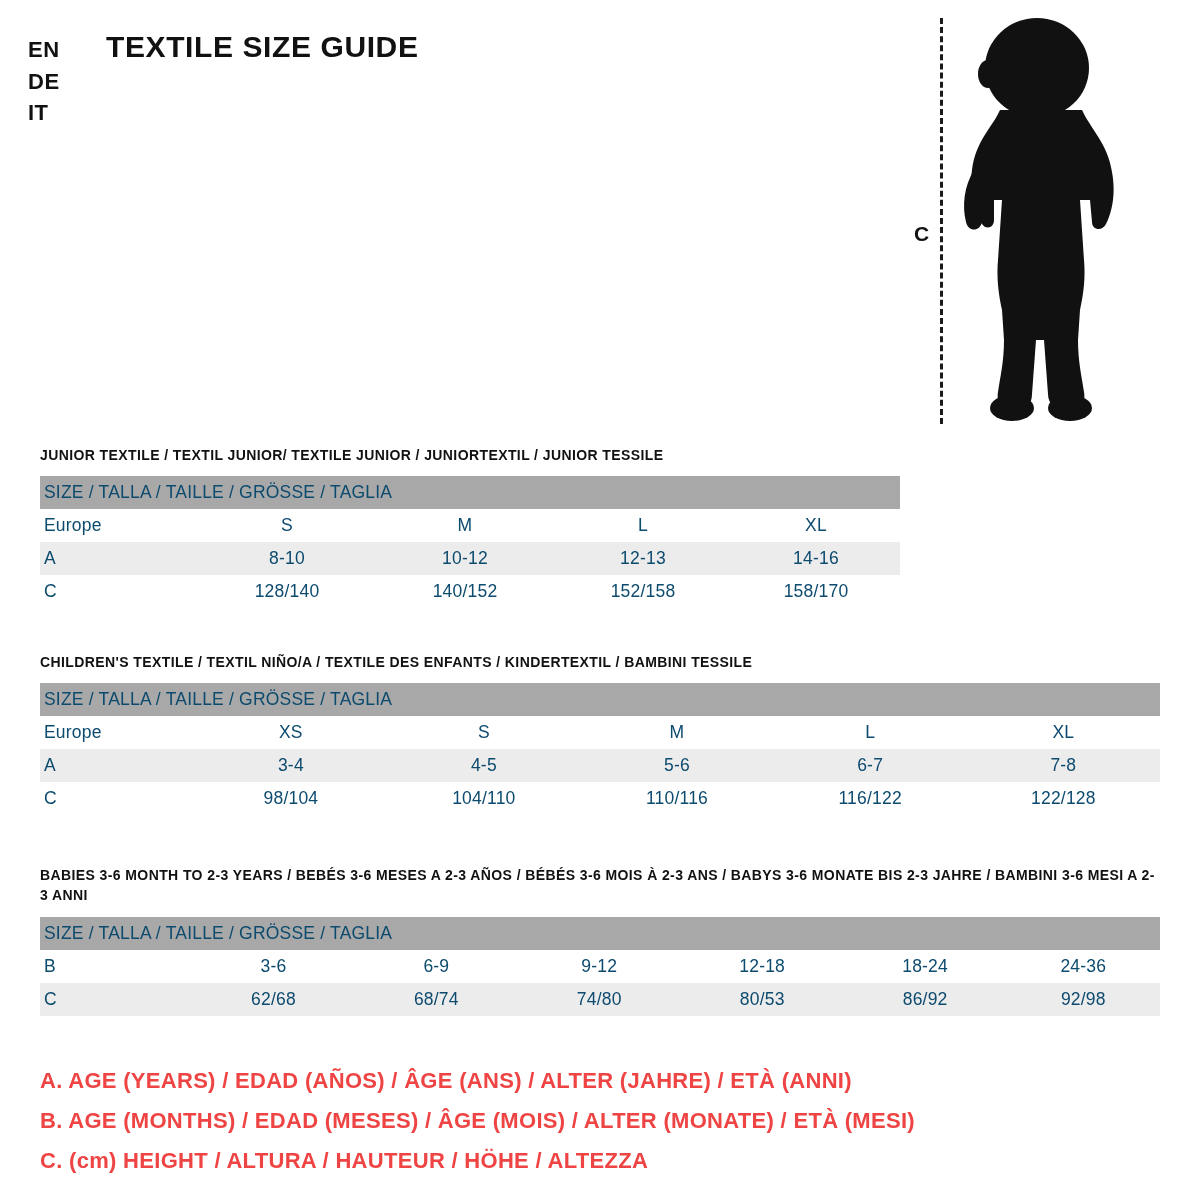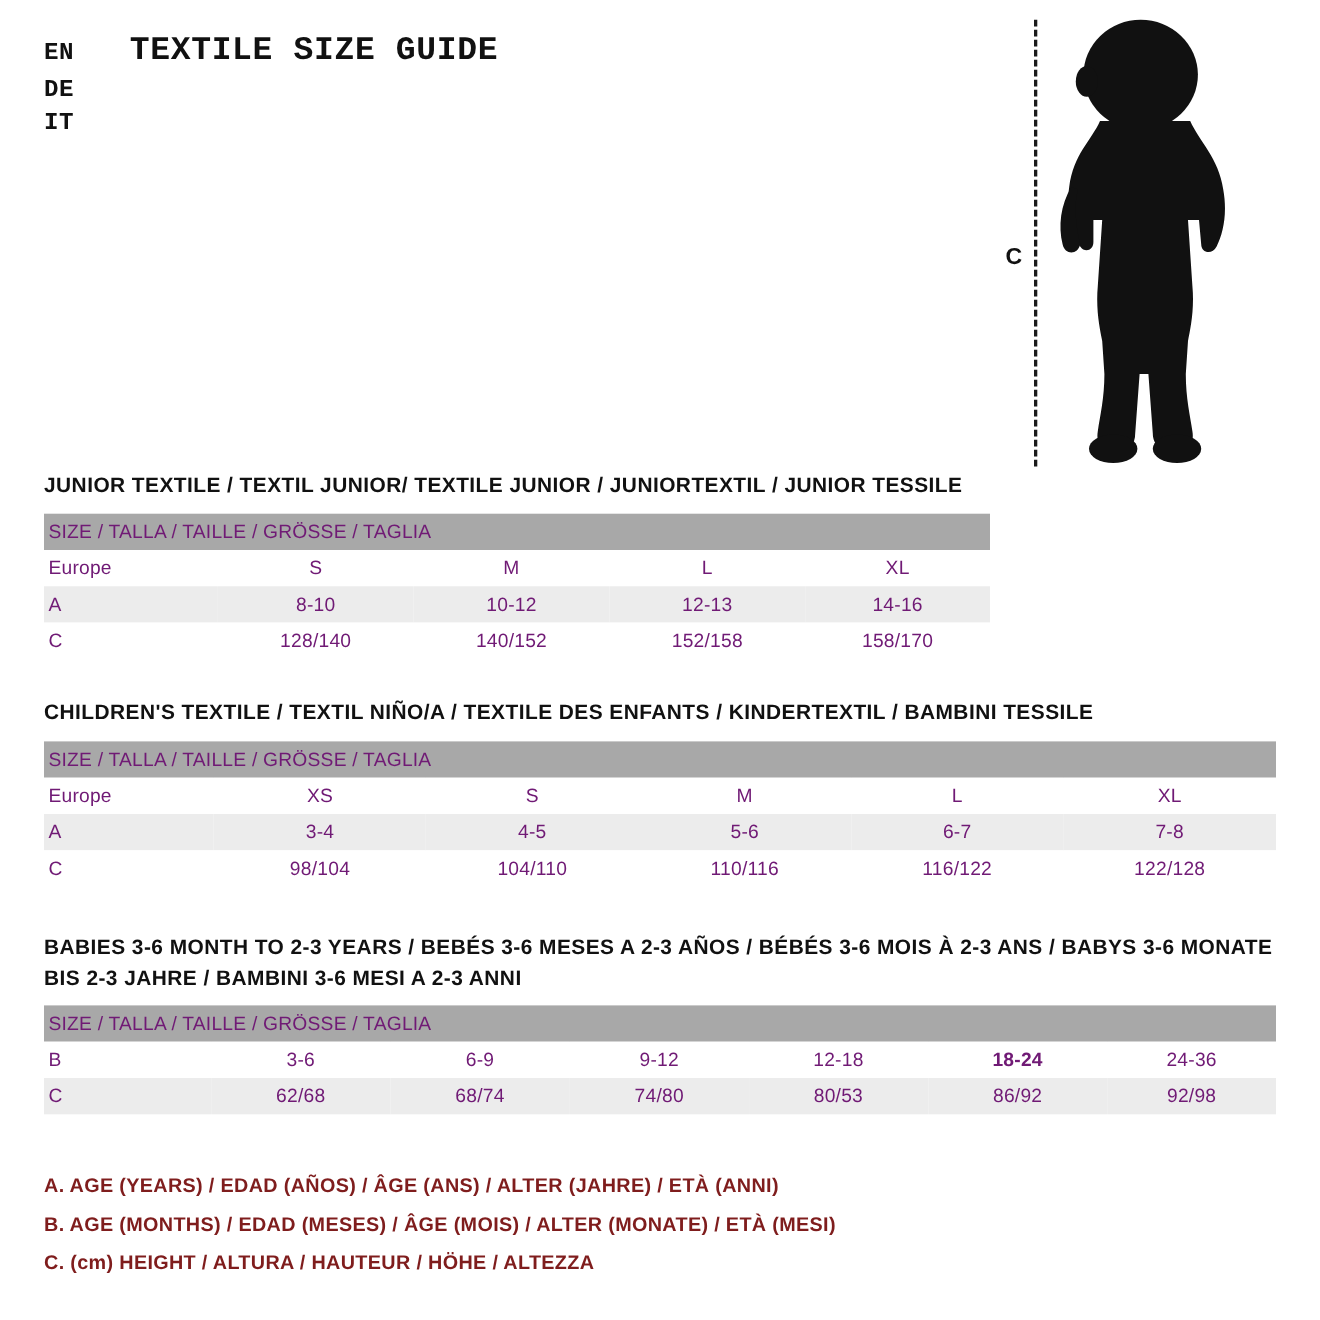--- a/index.html
+++ b/index.html
@@ -13,23 +13,22 @@
     font-family: "Liberation Sans", sans-serif;
     color: #1a1a1a;
     position: relative;
     overflow: hidden;
   }
 
   
   .header {
     position: absolute;
     top: 30px;
-    left: 40px;
+    left: 28px;
     width: 820px;
-    font-family: Liberation Mono, monospace;
   }
   .header-row {
     display: flex;
     align-items: baseline;
     margin-bottom: 5px;
   }
   .lang-code {
     width: 78px;
     font-size: 22px;
     font-weight: 700;
@@ -74,32 +73,33 @@
     color: #111;
   }
 
   
   .section {
     position: absolute;
     left: 40px;
     width: 1120px;
   }
   .section-title {
-    font-size: 19px;
+    font-size: 14px;
     font-weight: 700;
     letter-spacing: 0.4px;
     text-transform: uppercase;
     color: #111;
     margin-bottom: 11px;
     line-height: 1.45;
+    margin-top: 17px;
   }
   table.size-table {
     border-collapse: collapse;
     font-size: 17.5px;
-    color: #701a75;
+    color: #0c4a6e;
   }
   table.size-table td {
     padding: 6px 4px;
     font-weight: 400;
     letter-spacing: 0.2px;
   }
   .hdr-row td {
     background: #a8a8a8;
     font-weight: 700;
     letter-spacing: 0.3px;
@@ -115,24 +115,24 @@
   .val-cell { text-align: center; }
 
   
   .legend {
     position: absolute;
     left: 40px;
     top: 1068px;
     width: 1100px;
   }
   .legend-line {
-    font-size: 18px;
+    font-size: 22px;
     font-weight: 700;
     letter-spacing: 0.3px;
-    color: #7f1d1d;
+    color: #ef4444;
     margin-bottom: 14px;
   }
 </style>
 </head>
 <body>
 
 <div class="header">
   <div class="header-row">
     <span class="lang-code">EN</span>
     <span class="lang-title">TEXTILE SIZE GUIDE</span>
@@ -264,21 +264,21 @@
     <tbody>
         <tr class="hdr-row">
       <td colspan="7" style="width:1100px;">SIZE / TALLA / TAILLE / GRÖSSE / TAGLIA</td>
     </tr>
     <tr class="row-white">
       <td class="label-cell" style="width:150px;">B</td>
       <td class="val-cell" style="width:160px;">3-6</td>
       <td class="val-cell" style="width:160px;">6-9</td>
       <td class="val-cell" style="width:160px;">9-12</td>
       <td class="val-cell" style="width:160px;">12-18</td>
-      <td class="val-cell" style="width:160px;font-weight:bold;">18-24</td>
+      <td class="val-cell" style="width:160px;">18-24</td>
       <td class="val-cell" style="width:150px;">24-36</td>
     </tr>
     <tr class="row-grey">
       <td class="label-cell">C</td>
       <td class="val-cell">62/68</td>
       <td class="val-cell">68/74</td>
       <td class="val-cell">74/80</td>
       <td class="val-cell">80/53</td>
       <td class="val-cell">86/92</td>
       <td class="val-cell">92/98</td>

